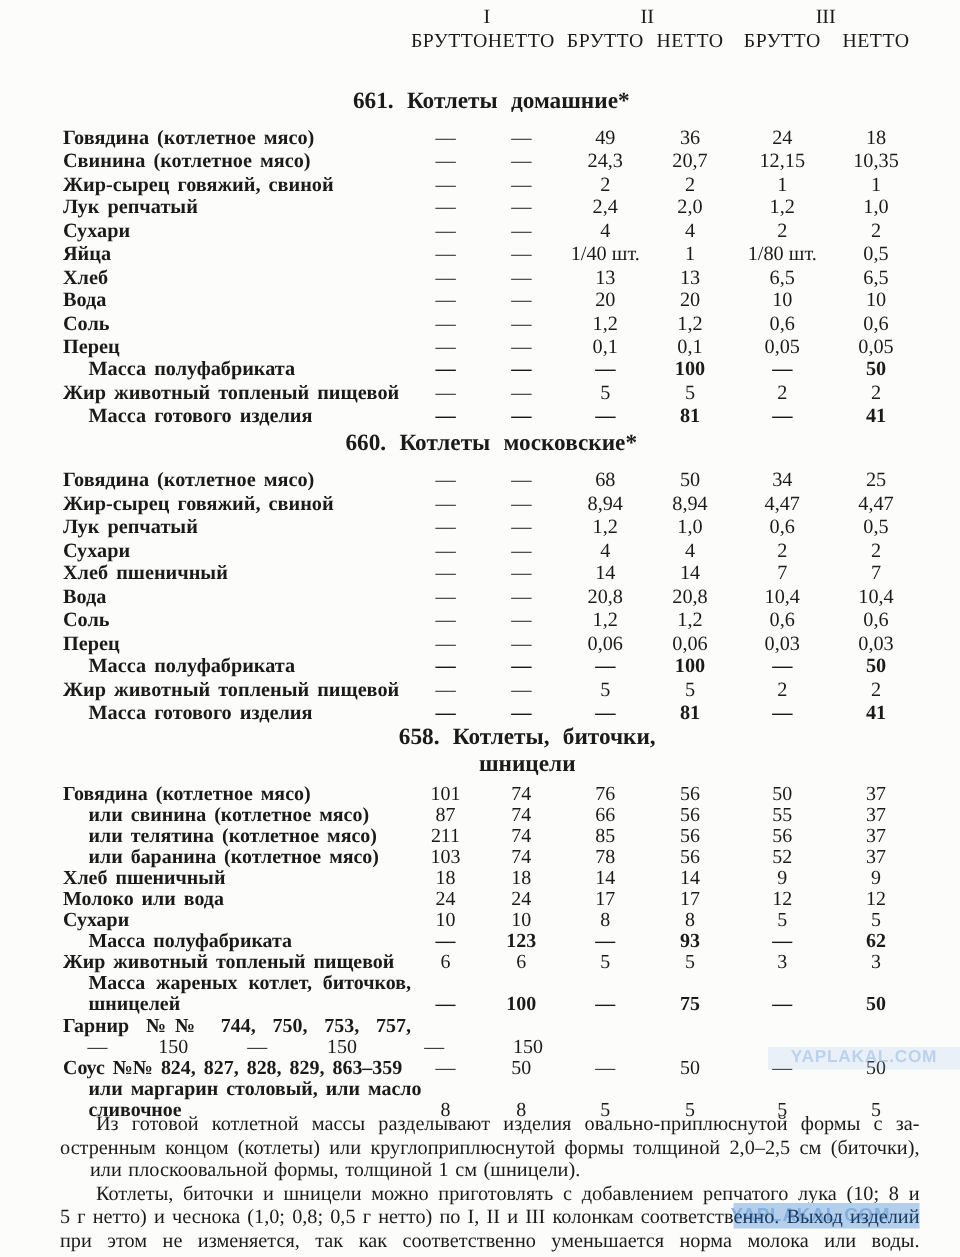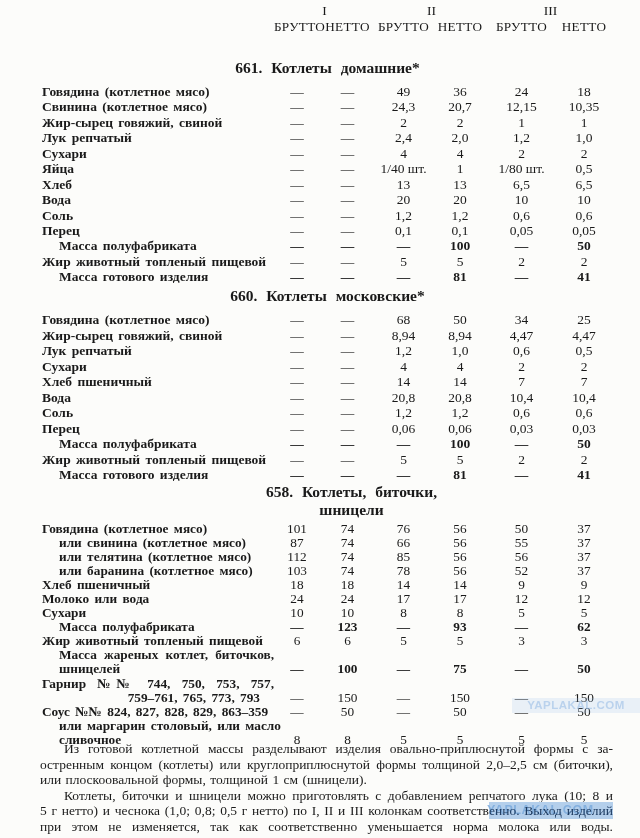--- a/index.html
+++ b/index.html
@@ -28,21 +28,21 @@
   .label{width:232px; box-sizing:border-box; white-space:nowrap; word-spacing:2px; overflow:visible;font-weight:bold;}
   .cell{text-align:center;}
   .bold{font-weight:bold;}
   .ind .label{padding-left:17px;}
   .just .label{text-align:justify; text-align-last:justify;}
   .tail .label{text-align:right; padding-right:14px;}
   
   #footer{position:absolute; left:40px; width:573px; top:741px;}
   .fl{line-height:15.55px; text-align:justify; text-align-last:justify; word-spacing:1px;}
   .fl.indent{text-indent:24px;}
-  .fl.plain{text-align:center; text-align-last:left;}
+  .fl.plain{text-align:center; text-align-last:left;margin-left:20px;}
   
   .hl{position:relative; background:#b4cfeb; color:#1c3a60; padding:1px 0;}
   .wm-over{position:absolute; left:-2px; top:1px; white-space:nowrap;
     font-family:"Liberation Sans", sans-serif; font-weight:bold; font-size:12.5px;
     color:#79a9dc; opacity:.8; letter-spacing:.6px; pointer-events:none;}
   .mk{position:relative;}
   #wm-faint{position:absolute; left:512px; top:698px; width:128px; height:15px;
     background:rgba(162,196,236,.20); text-align:center;
     font-family:"Liberation Sans", sans-serif; font-weight:bold; font-size:11.5px;
     line-height:15px; color:rgba(128,172,224,.45); letter-spacing:.5px;}
@@ -318,21 +318,21 @@
           <div class="label">или свинина (котлетное мясо)</div>
           <div class="cell c1">87</div>
           <div class="cell c2">74</div>
           <div class="cell c3">66</div>
           <div class="cell c4">56</div>
           <div class="cell c5">55</div>
           <div class="cell c6">37</div>
         </div>
         <div class="row ind">
           <div class="label">или телятина (котлетное мясо)</div>
-          <div class="cell c1">112</div>
+          <div class="cell c1">211</div>
           <div class="cell c2">74</div>
           <div class="cell c3">85</div>
           <div class="cell c4">56</div>
           <div class="cell c5">56</div>
           <div class="cell c6">37</div>
         </div>
         <div class="row ind">
           <div class="label">или баранина (котлетное мясо)</div>
           <div class="cell c1">103</div>
           <div class="cell c2">74</div>
@@ -407,21 +407,20 @@
         <div class="row just">
           <div class="label">Гарнир №№ 744, 750, 753, 757,</div>
           <div class="cell c1"></div>
           <div class="cell c2"></div>
           <div class="cell c3"></div>
           <div class="cell c4"></div>
           <div class="cell c5"></div>
           <div class="cell c6"></div>
         </div>
         <div class="row tail">
-          <div class="label">759–761, 765, 773, 793</div>
           <div class="cell c1">—</div>
           <div class="cell c2">150</div>
           <div class="cell c3">—</div>
           <div class="cell c4">150</div>
           <div class="cell c5">—</div>
           <div class="cell c6">150</div>
         </div>
         <div class="row">
           <div class="label">Соус №№ 824, 827, 828, 829, 863–359</div>
           <div class="cell c1">—</div>

